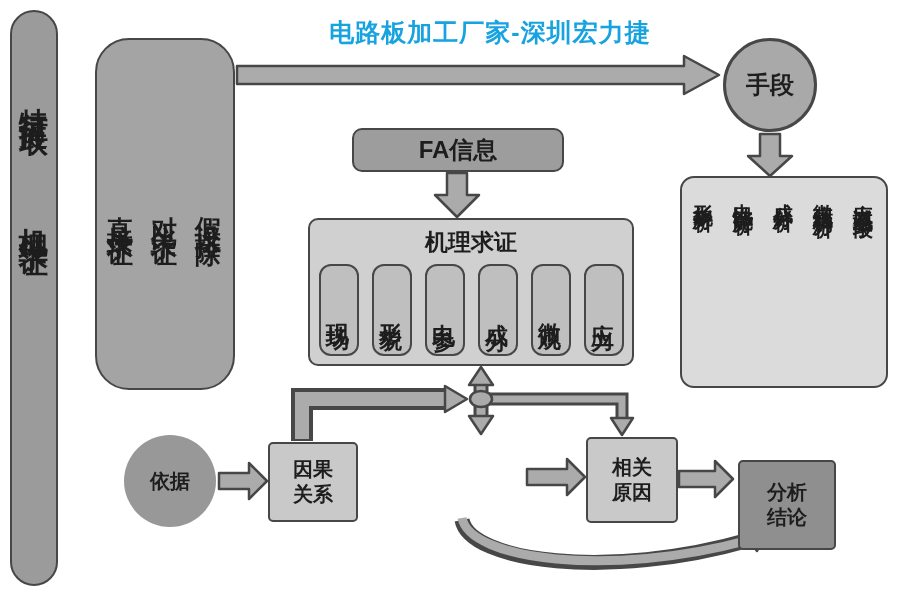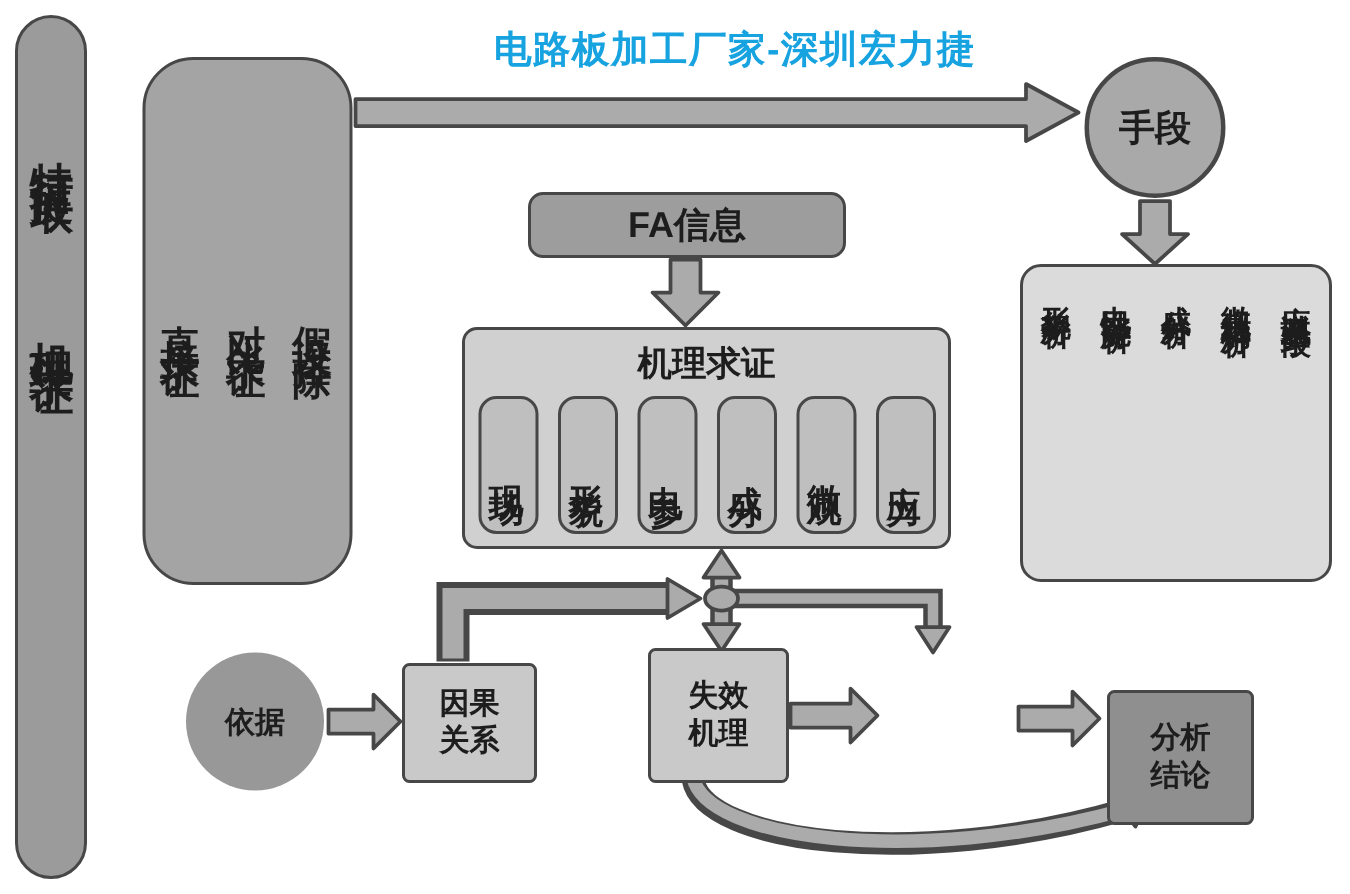--- a/index.html
+++ b/index.html
@@ -170,18 +170,18 @@
     <div class="vtext">微观结构分析</div>
     <div class="vtext">应力试验手段</div>
   </div>
 
   <div class="basis-circle layer">
     <span>依据</span>
   </div>
 
   <div class="node causal layer">因果
 关系</div>
-  <div class="node mechanism layer">失效
-机理</div>
+  <div class="node cause layer">相关
+原因</div>
   <div class="node conclusion layer">分析
 结论</div>
 
 </div>
 
 </body></html>

